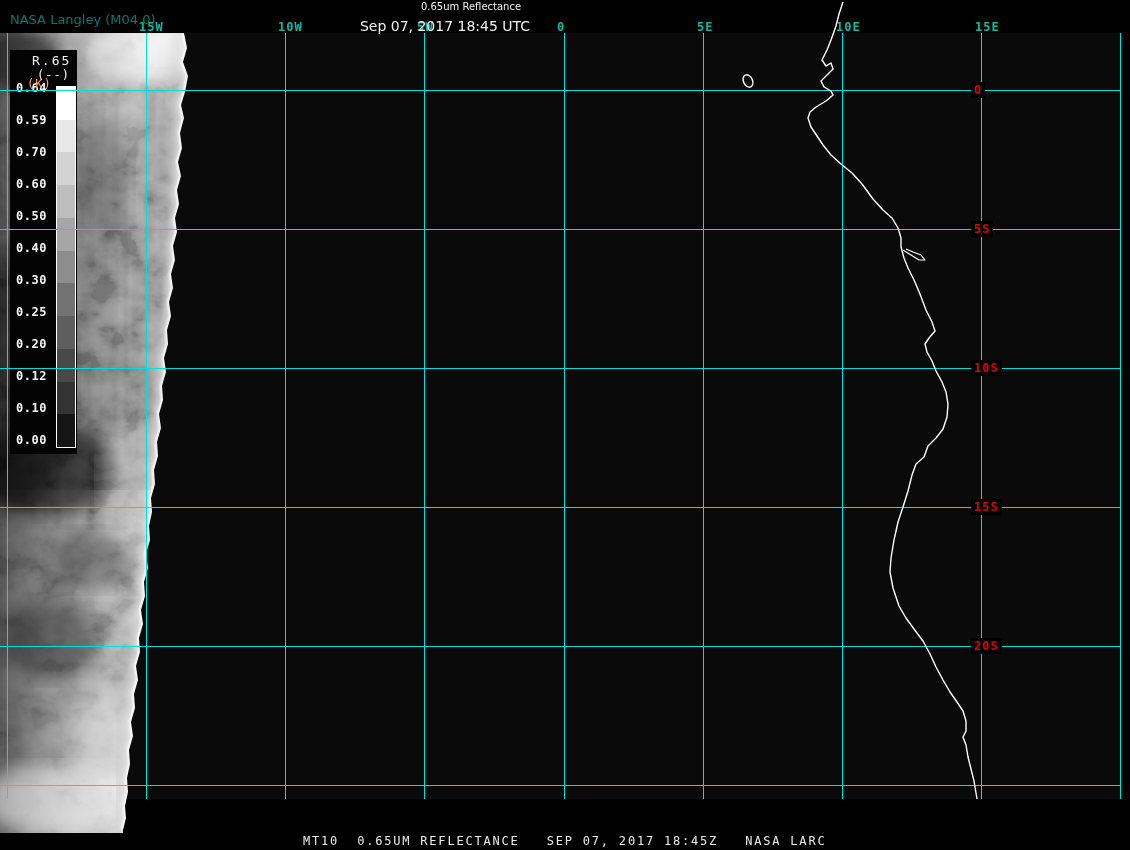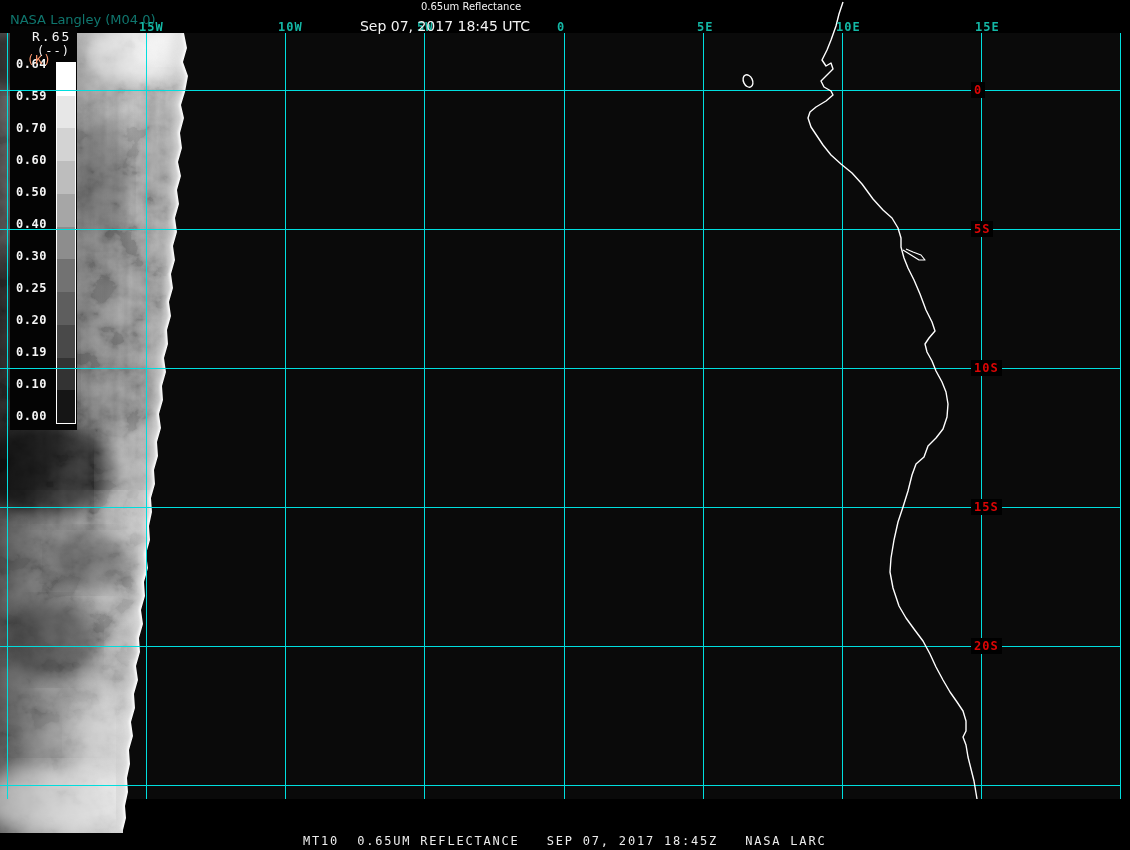--- a/index.html
+++ b/index.html
@@ -16,21 +16,21 @@
           color:#f2f2f2;font-family:"DejaVu Sans",sans-serif;font-size:10px;white-space:pre;}
   .title2{position:absolute;left:445px;top:18px;transform:translateX(-50%);z-index:4;
           color:#f2f2f2;font-family:"DejaVu Sans",sans-serif;font-size:14px;white-space:pre;}
 
   .lon-label{position:absolute;top:20px;z-index:3;color:#14b8a6;font-size:12px;
              font-weight:bold;letter-spacing:1px;white-space:pre;}
   .lat-label{position:absolute;left:971px;z-index:3;color:#dd0505;font-size:12px;
              font-weight:bold;letter-spacing:1px;background:#000;padding:1px 3px;white-space:pre;}
 
   
-  .cb-panel{position:absolute;left:10px;top:26px;width:67px;height:404px;background:#040404;z-index:1;}
+  .cb-panel{position:absolute;left:10px;top:50px;width:67px;height:404px;background:#040404;z-index:1;}
   .cb-name{position:absolute;left:22px;top:3px;color:#f5f5f5;font-size:13px;letter-spacing:2px;white-space:pre;}
   .cb-units{position:absolute;left:27px;top:18px;color:#f5f5f5;font-size:12px;letter-spacing:1px;white-space:pre;z-index:2;}
   .cb-k{position:absolute;left:17px;top:27px;color:#ff9a70;font-size:12px;letter-spacing:1px;white-space:pre;z-index:1;}
   .cb-tick{position:absolute;left:6px;height:14px;color:#f5f5f5;font-size:12px;
            font-weight:bold;letter-spacing:0.5px;white-space:pre;}
   .cb-swatch{position:absolute;left:46px;top:36px;width:20px;height:362px;
              border:1px solid #fff;box-sizing:border-box;display:flex;flex-direction:column;}
   .cb-cell{flex:1 1 auto;}
 
   .caption-bar{position:absolute;left:0;top:833px;width:1130px;height:17px;background:#000;z-index:5;}
@@ -145,21 +145,21 @@
     <div class="cb-units">(--)</div>
     <span class="cb-tick" style="top:31px">0.64</span>
     <span class="cb-tick" style="top:63px">0.59</span>
     <span class="cb-tick" style="top:95px">0.70</span>
     <span class="cb-tick" style="top:127px">0.60</span>
     <span class="cb-tick" style="top:159px">0.50</span>
     <span class="cb-tick" style="top:191px">0.40</span>
     <span class="cb-tick" style="top:223px">0.30</span>
     <span class="cb-tick" style="top:255px">0.25</span>
     <span class="cb-tick" style="top:287px">0.20</span>
-    <span class="cb-tick" style="top:319px">0.19</span>
+    <span class="cb-tick" style="top:319px">0.12</span>
     <span class="cb-tick" style="top:351px">0.10</span>
     <span class="cb-tick" style="top:383px">0.00</span>
     <div class="cb-swatch">
       <div class="cb-cell" style="background: rgb(255, 255, 255);"></div>
       <div class="cb-cell" style="background: rgb(231, 231, 231);"></div>
       <div class="cb-cell" style="background: rgb(211, 211, 211);"></div>
       <div class="cb-cell" style="background: rgb(189, 189, 189);"></div>
       <div class="cb-cell" style="background: rgb(166, 166, 166);"></div>
       <div class="cb-cell" style="background: rgb(141, 141, 141);"></div>
       <div class="cb-cell" style="background: rgb(114, 114, 114);"></div>

